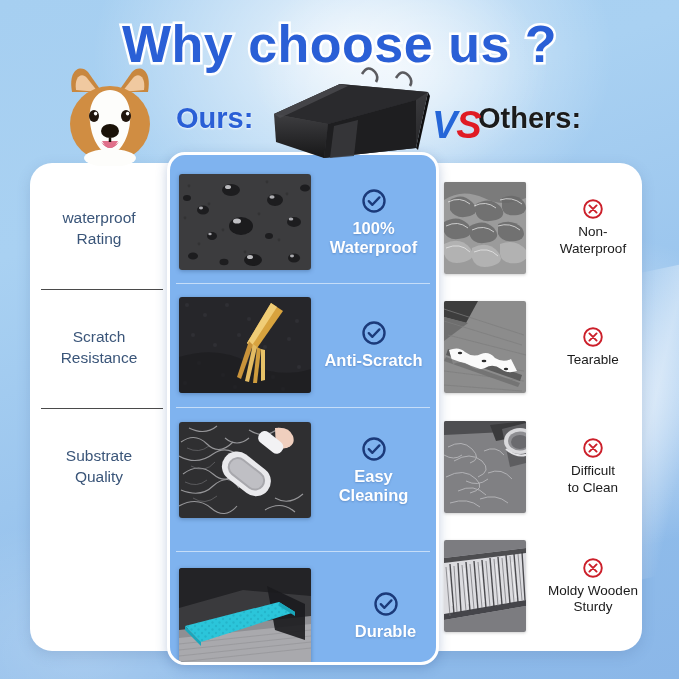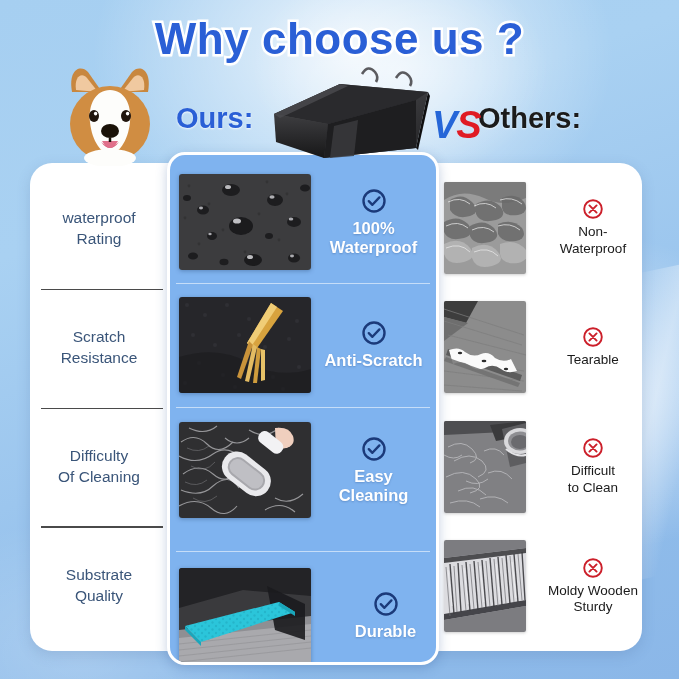--- a/index.html
+++ b/index.html
@@ -36,21 +36,21 @@
     position: absolute; left: 250px; top: -40px;
     width: 300px; height: 220px;
     background: radial-gradient(ellipse at 50% 50%, rgba(255,255,255,0.55), rgba(255,255,255,0) 70%);
     pointer-events: none;
   }
 
   
   .title {
     position: absolute; left: 0; top: 14px; width: 679px;
     text-align: center;
-    font-size: 44px; font-weight: bold; letter-spacing: 0.5px;
+    font-size: 52px; font-weight: bold; letter-spacing: 0.5px;
     color: #2a5fd6;
     -webkit-text-stroke: 5px #ffffff;
     paint-order: stroke fill;
     text-shadow: 0 2px 3px rgba(255,255,255,0.9);
     z-index: 6;
   }
 
   
   .corgi { position: absolute; left: 58px; top: 58px; width: 104px; height: 108px; z-index: 7; }
 
@@ -207,24 +207,20 @@
   <div class="card"></div>
 
   <div class="labels">
     <div class="label-row">
       <span>waterproof</span>
       <span>Rating</span>
     </div>
     <div class="label-row">
       <span>Scratch</span>
       <span>Resistance</span>
-    </div>
-    <div class="label-row">
-      <span>Difficulty</span>
-      <span>Of  Cleaning</span>
     </div>
     <div class="label-row">
       <span>Substrate</span>
       <span>Quality</span>
     </div>
   </div>
 
   <div class="ours-panel">
 
     <div class="ours-row" style="top:6px;height:122px;">

